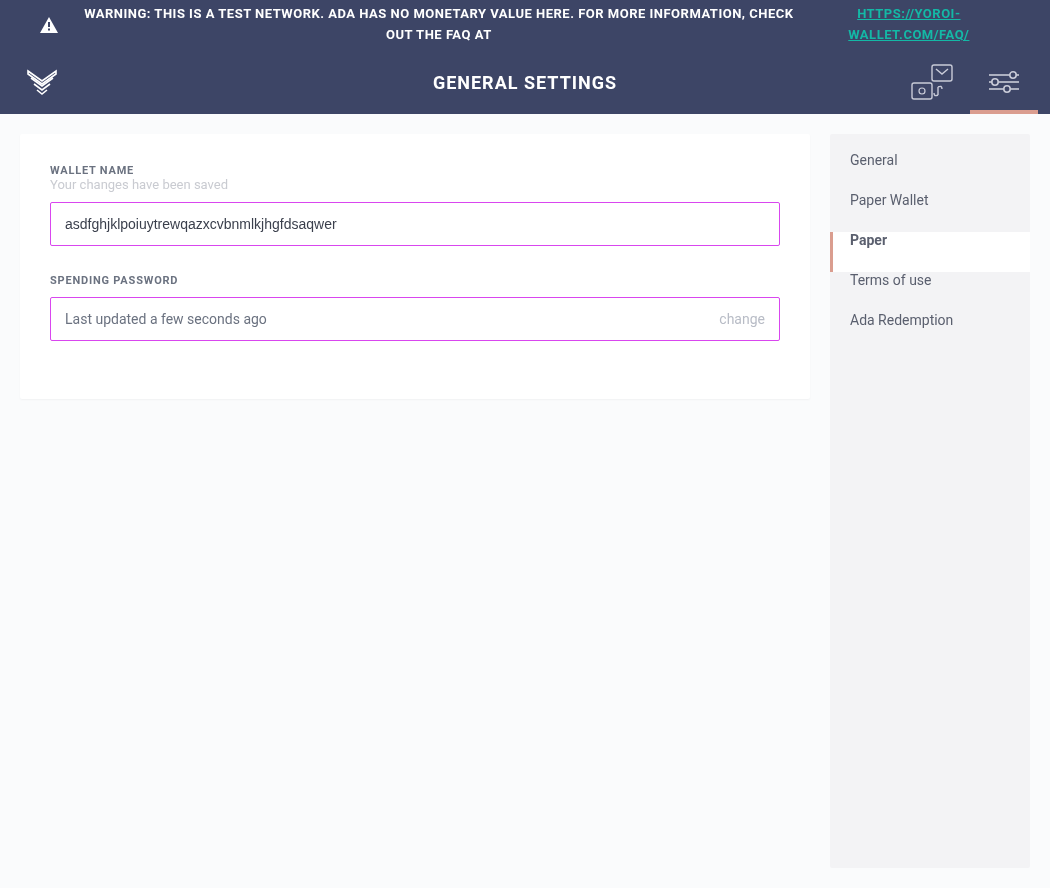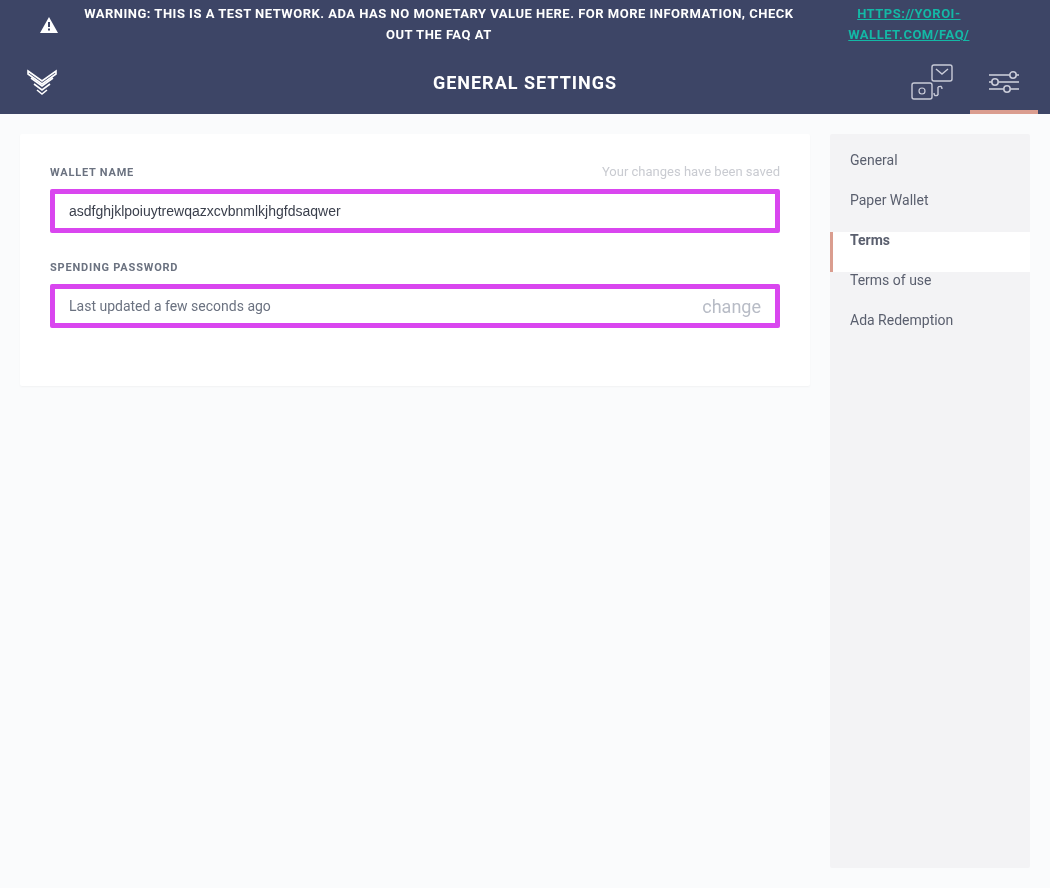--- a/index.html
+++ b/index.html
@@ -110,56 +110,57 @@
     align-self: flex-start;
   }
   .field-group {
     margin-bottom: 28px;
   }
   .field-header {
     display: flex;
     justify-content: space-between;
     align-items: baseline;
     margin-bottom: 10px;
+    flex-direction: column;
   }
   .field-label {
     font-size: 11px;
     font-weight: 700;
     letter-spacing: 0.8px;
     color: #6b7280;
   }
   .field-status {
     font-size: 13px;
     color: #c9cbd1;
   }
   .field-input-wrap {
     width: 100%;
     height: 44px;
-    border: 5px solid #d946ef;
+    border: 1px solid #d946ef;
     border-radius: 2px;
     display: flex;
     align-items: center;
     padding: 0 14px;
     background: #fff;
   }
   .field-input {
     flex: 1;
     border: none;
     outline: none;
     font-size: 14px;
     color: #3a3f4c;
     background: transparent;
   }
   .field-readonly {
     flex: 1;
     font-size: 14px;
     color: #6b7280;
   }
   .change-link {
-    font-size: 18px;
+    font-size: 14px;
     color: #b8bcc6;
     cursor: pointer;
   }
 
   
   .sidebar-nav {
     width: 200px;
     background: #f3f3f5;
     border-radius: 2px;
     align-self: stretch;
@@ -273,21 +274,21 @@
   </div>
 
   <div class="sidebar-nav">
     <div class="nav-item">
       <span>General</span>
     </div>
     <div class="nav-item">
       <span>Paper Wallet</span>
     </div>
     <div class="nav-item active">
-      <span>Terms</span>
+      <span>Paper</span>
     </div>
     <div class="nav-item">
       <span>Terms of use</span>
     </div>
     <div class="nav-item">
       <span>Ada Redemption</span>
     </div>
   </div>
 
 </div>

